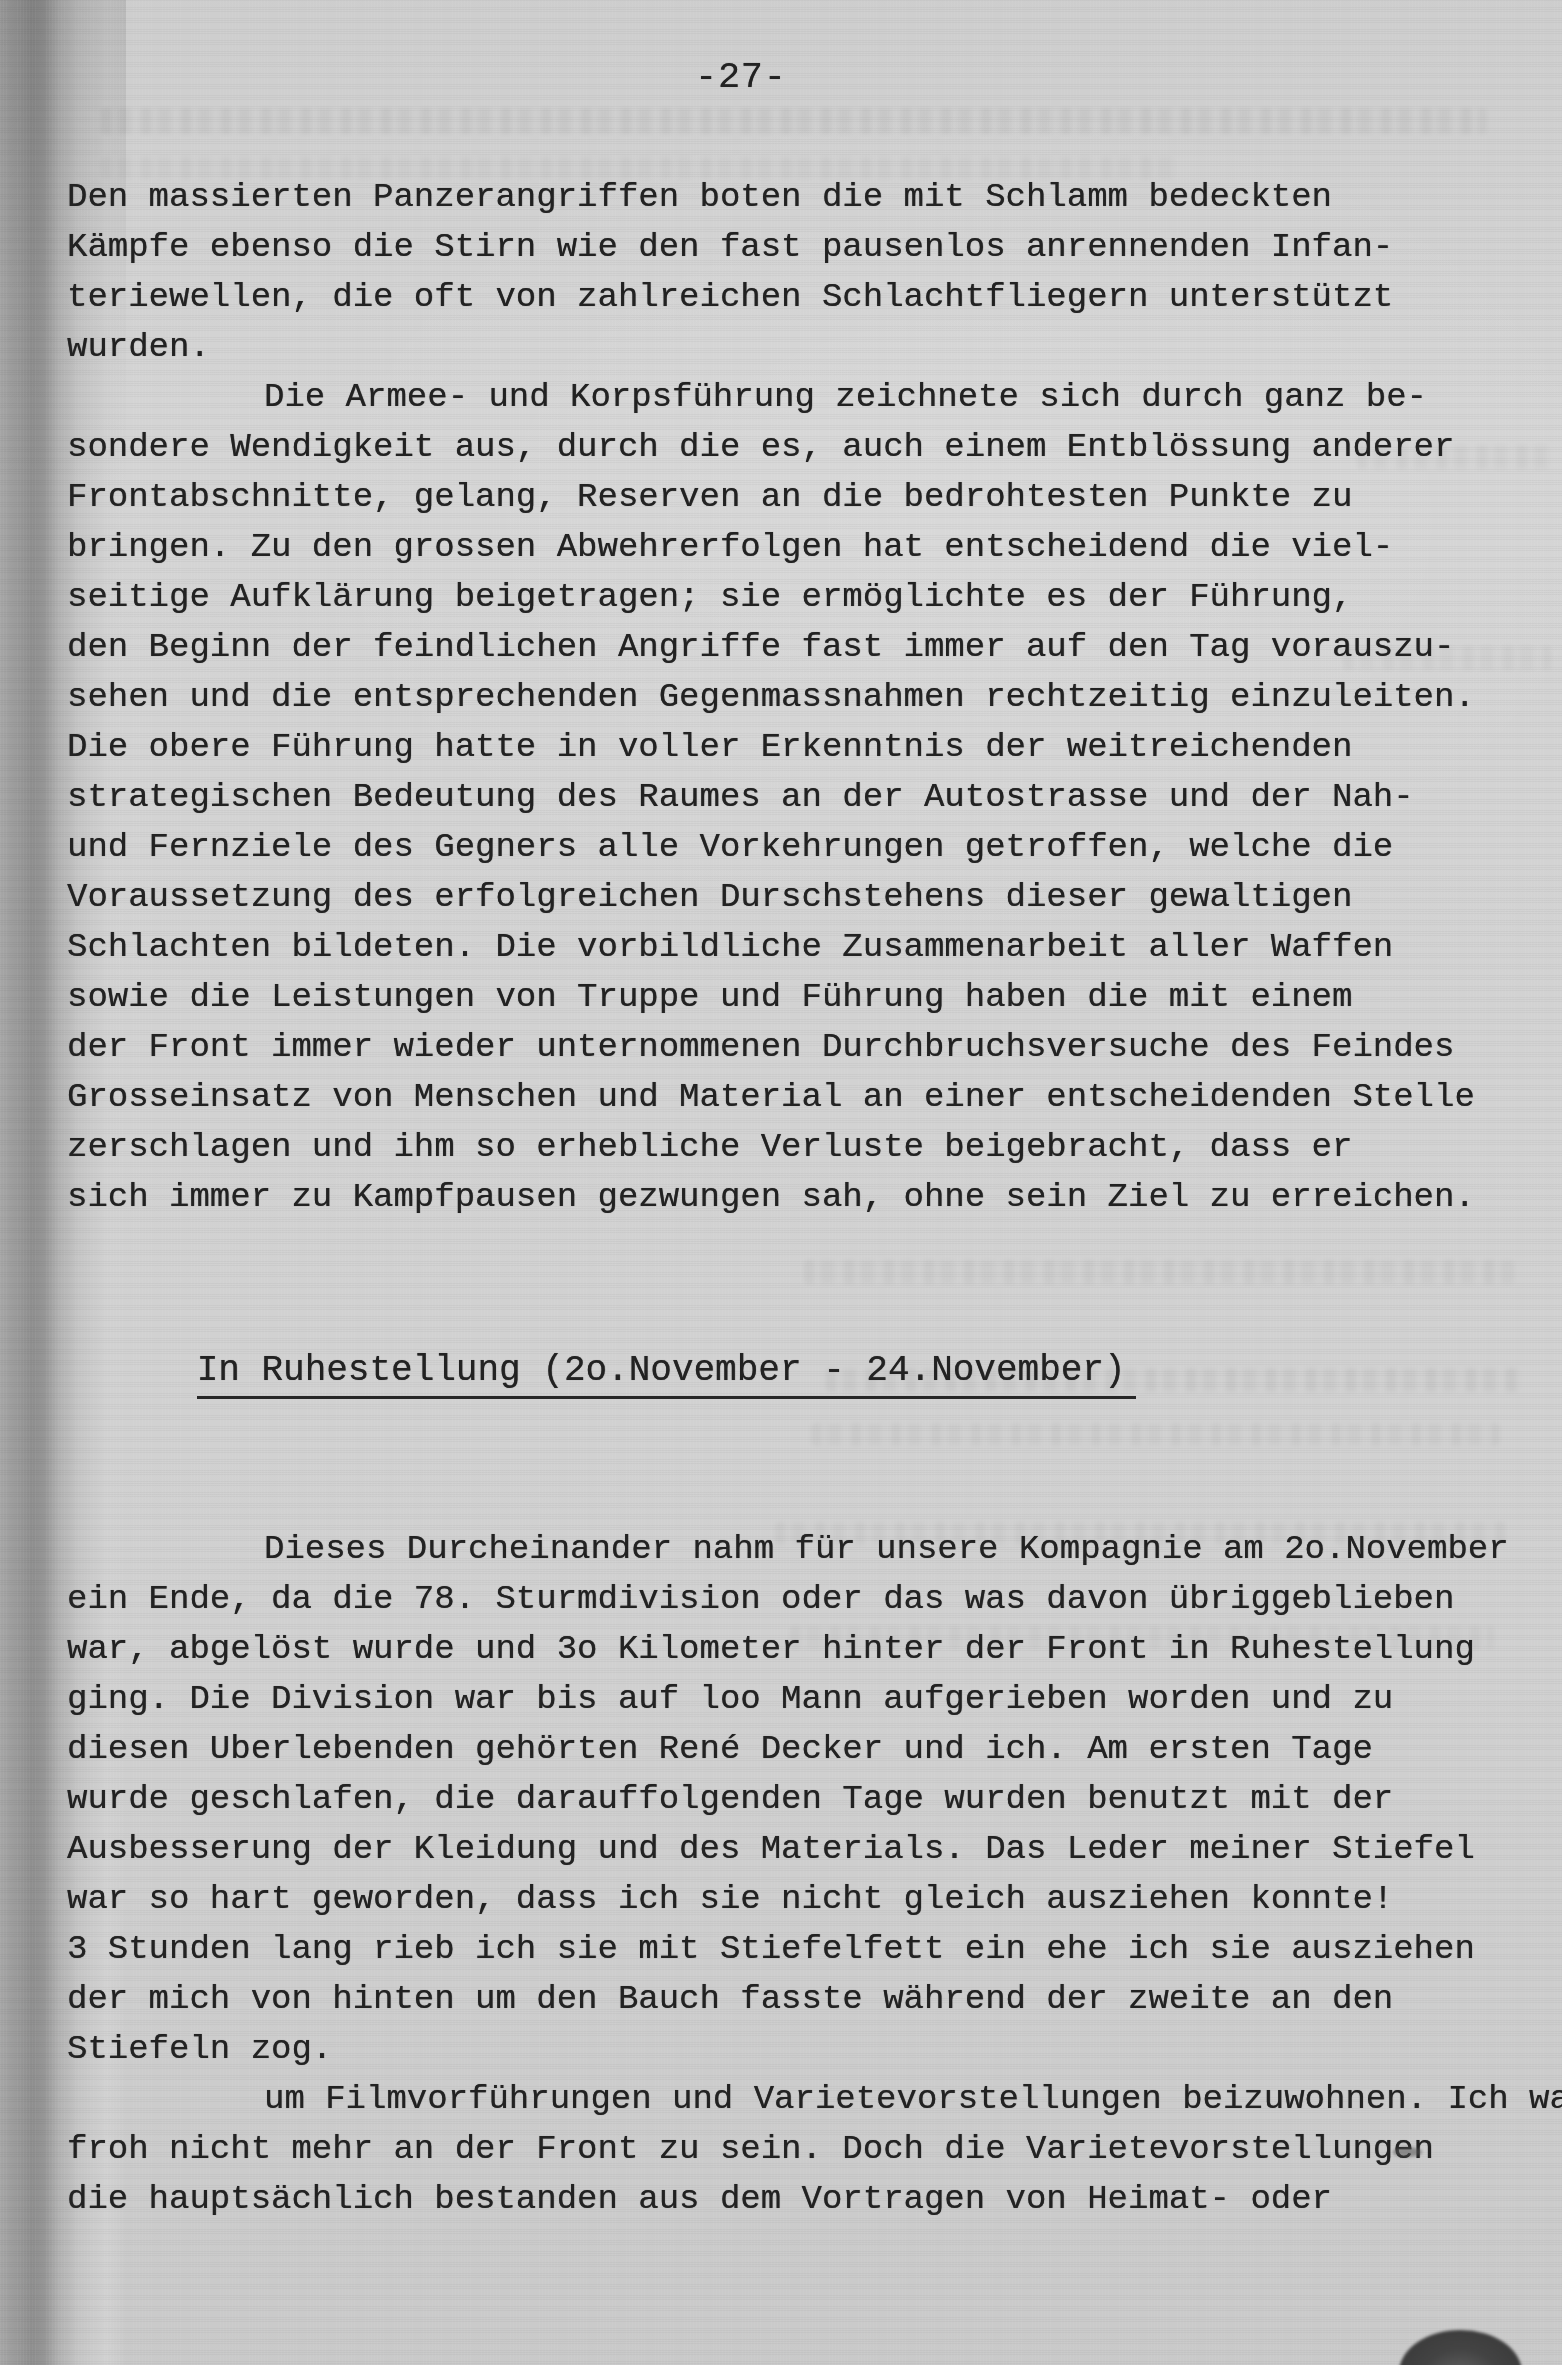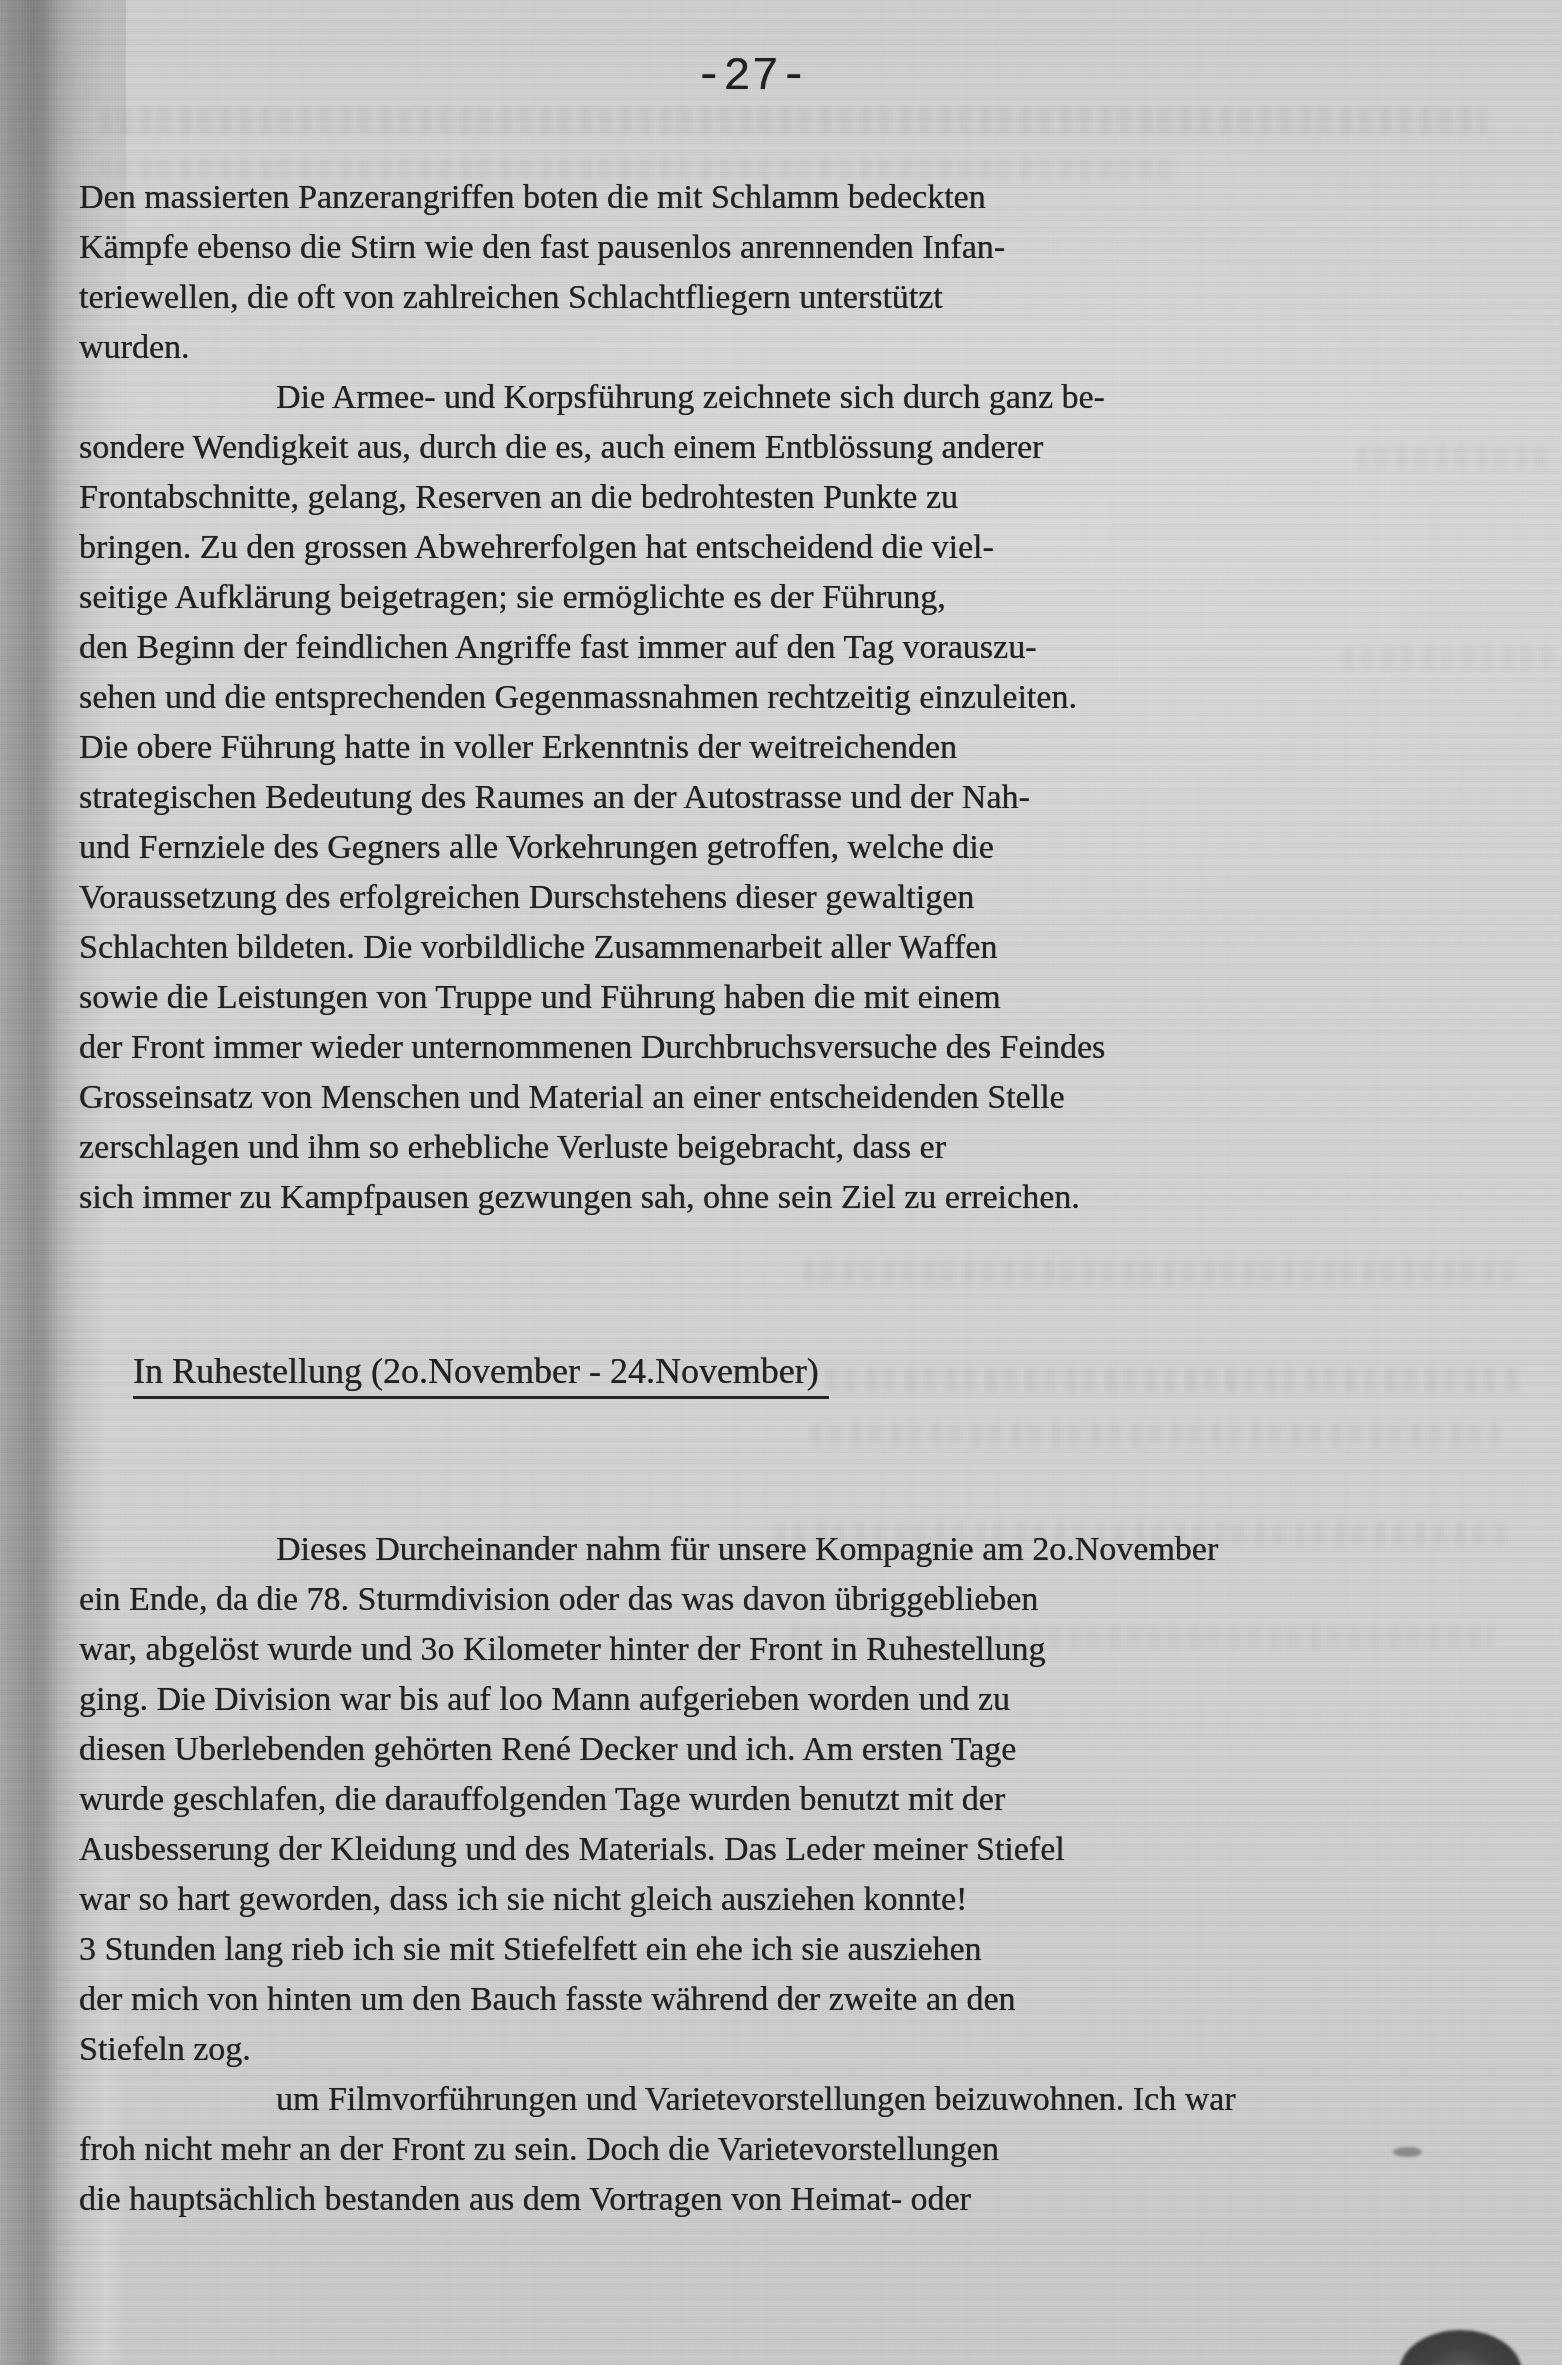--- a/index.html
+++ b/index.html
@@ -32,31 +32,30 @@
     position: absolute; left: 0; top: 0; bottom: 0; width: 126px;
     background:
       linear-gradient(180deg, rgba(0,0,0,0.10) 0, rgba(0,0,0,0.02) 302px, rgba(0,0,0,0.00) 503px),
       linear-gradient(90deg, #a6a6a6 0px, #9b9b9b 16px, #8e8e8e 32px, #979797 45px,
                       #b2b2b2 59px, #c5c5c5 78px, #d1d1d1 106px, rgba(212,212,212,0) 126px);
   }
 
   .page-number {
     position: absolute;
     left: 695px; top: 56px;
-    font-size: 46px; line-height: 43px;
+    font-size: 37px; line-height: 43px;
     letter-spacing: 0.7px;
     text-shadow: 0 0 0.7px rgba(30,30,30,0.65);
     white-space: pre;
   }
 
   .text-body {
     position: absolute;
-    left: 79px; top: 172px;
+    left: 67px; top: 172px;
     width: 1443px;
-    font-family: Liberation Serif, serif;
   }
 
   .para .line {
     height: 50px;
     line-height: 50px;
     font-size: 34px;
     white-space: pre;
     text-shadow: 0 0 0.7px rgba(30,30,30,0.62), 0.4px 0.4px 0.4px rgba(30,30,30,0.25);
   }
   .para.indent .line:first-child { text-indent: 197px; }

